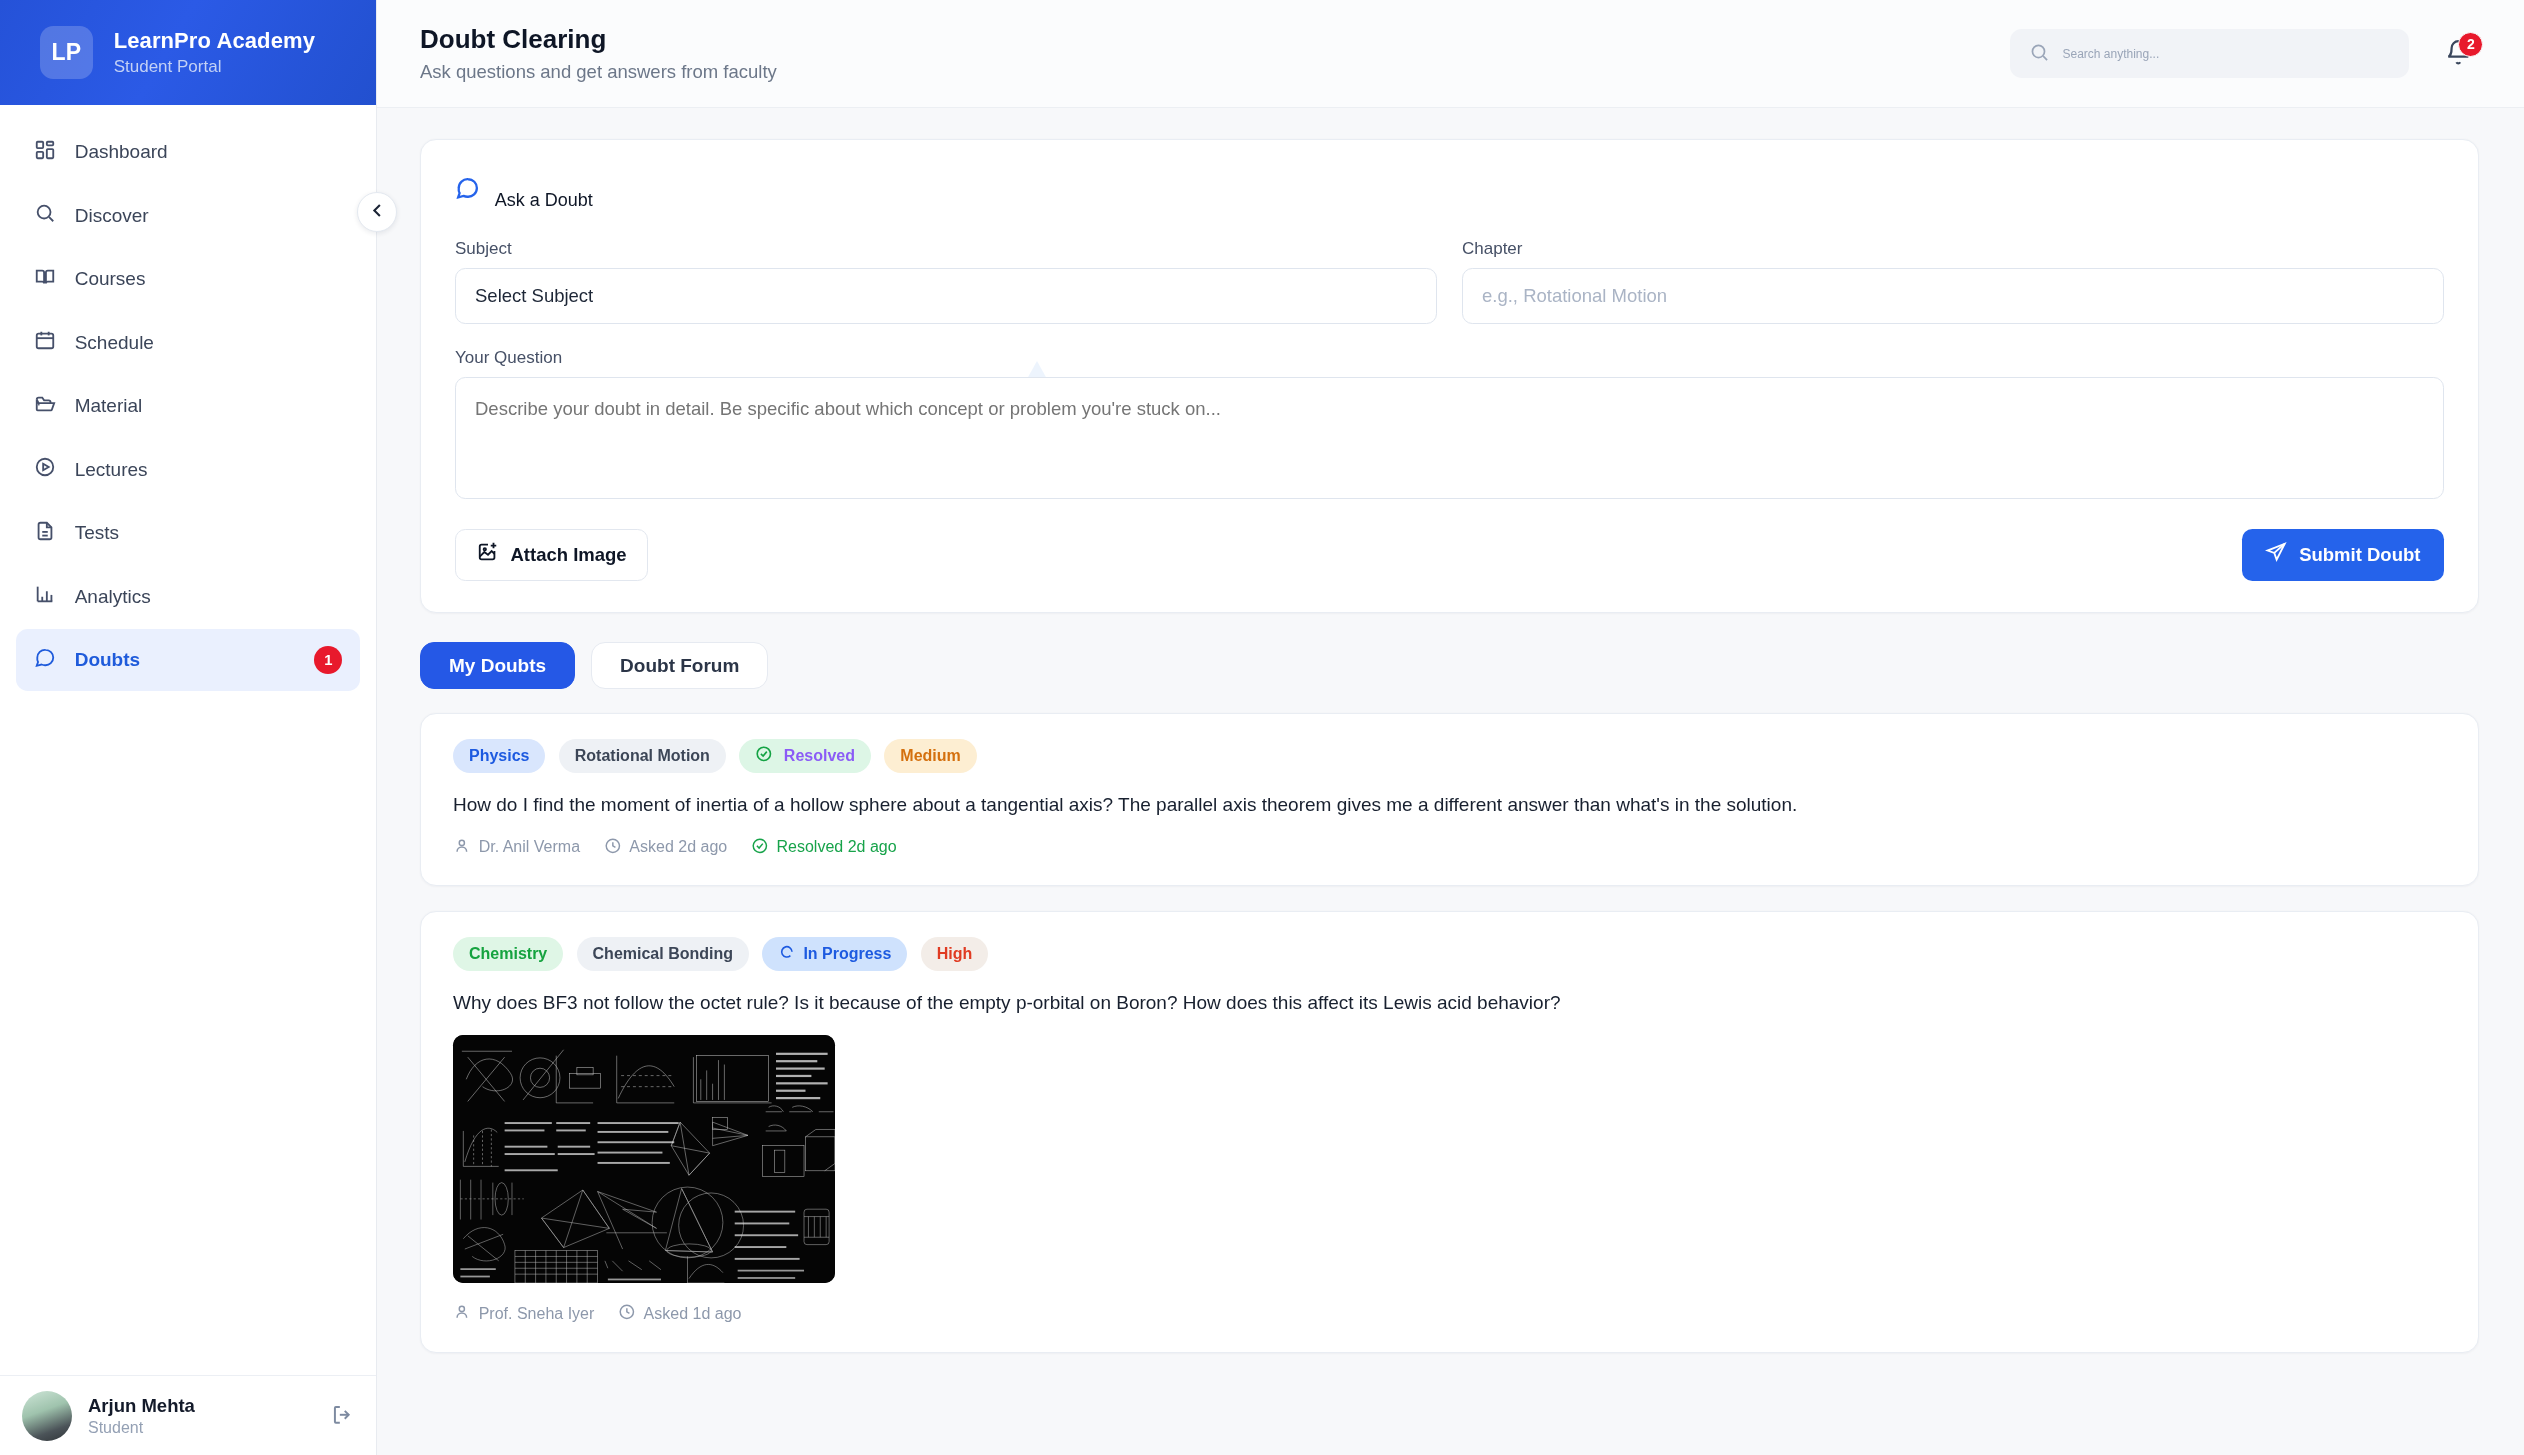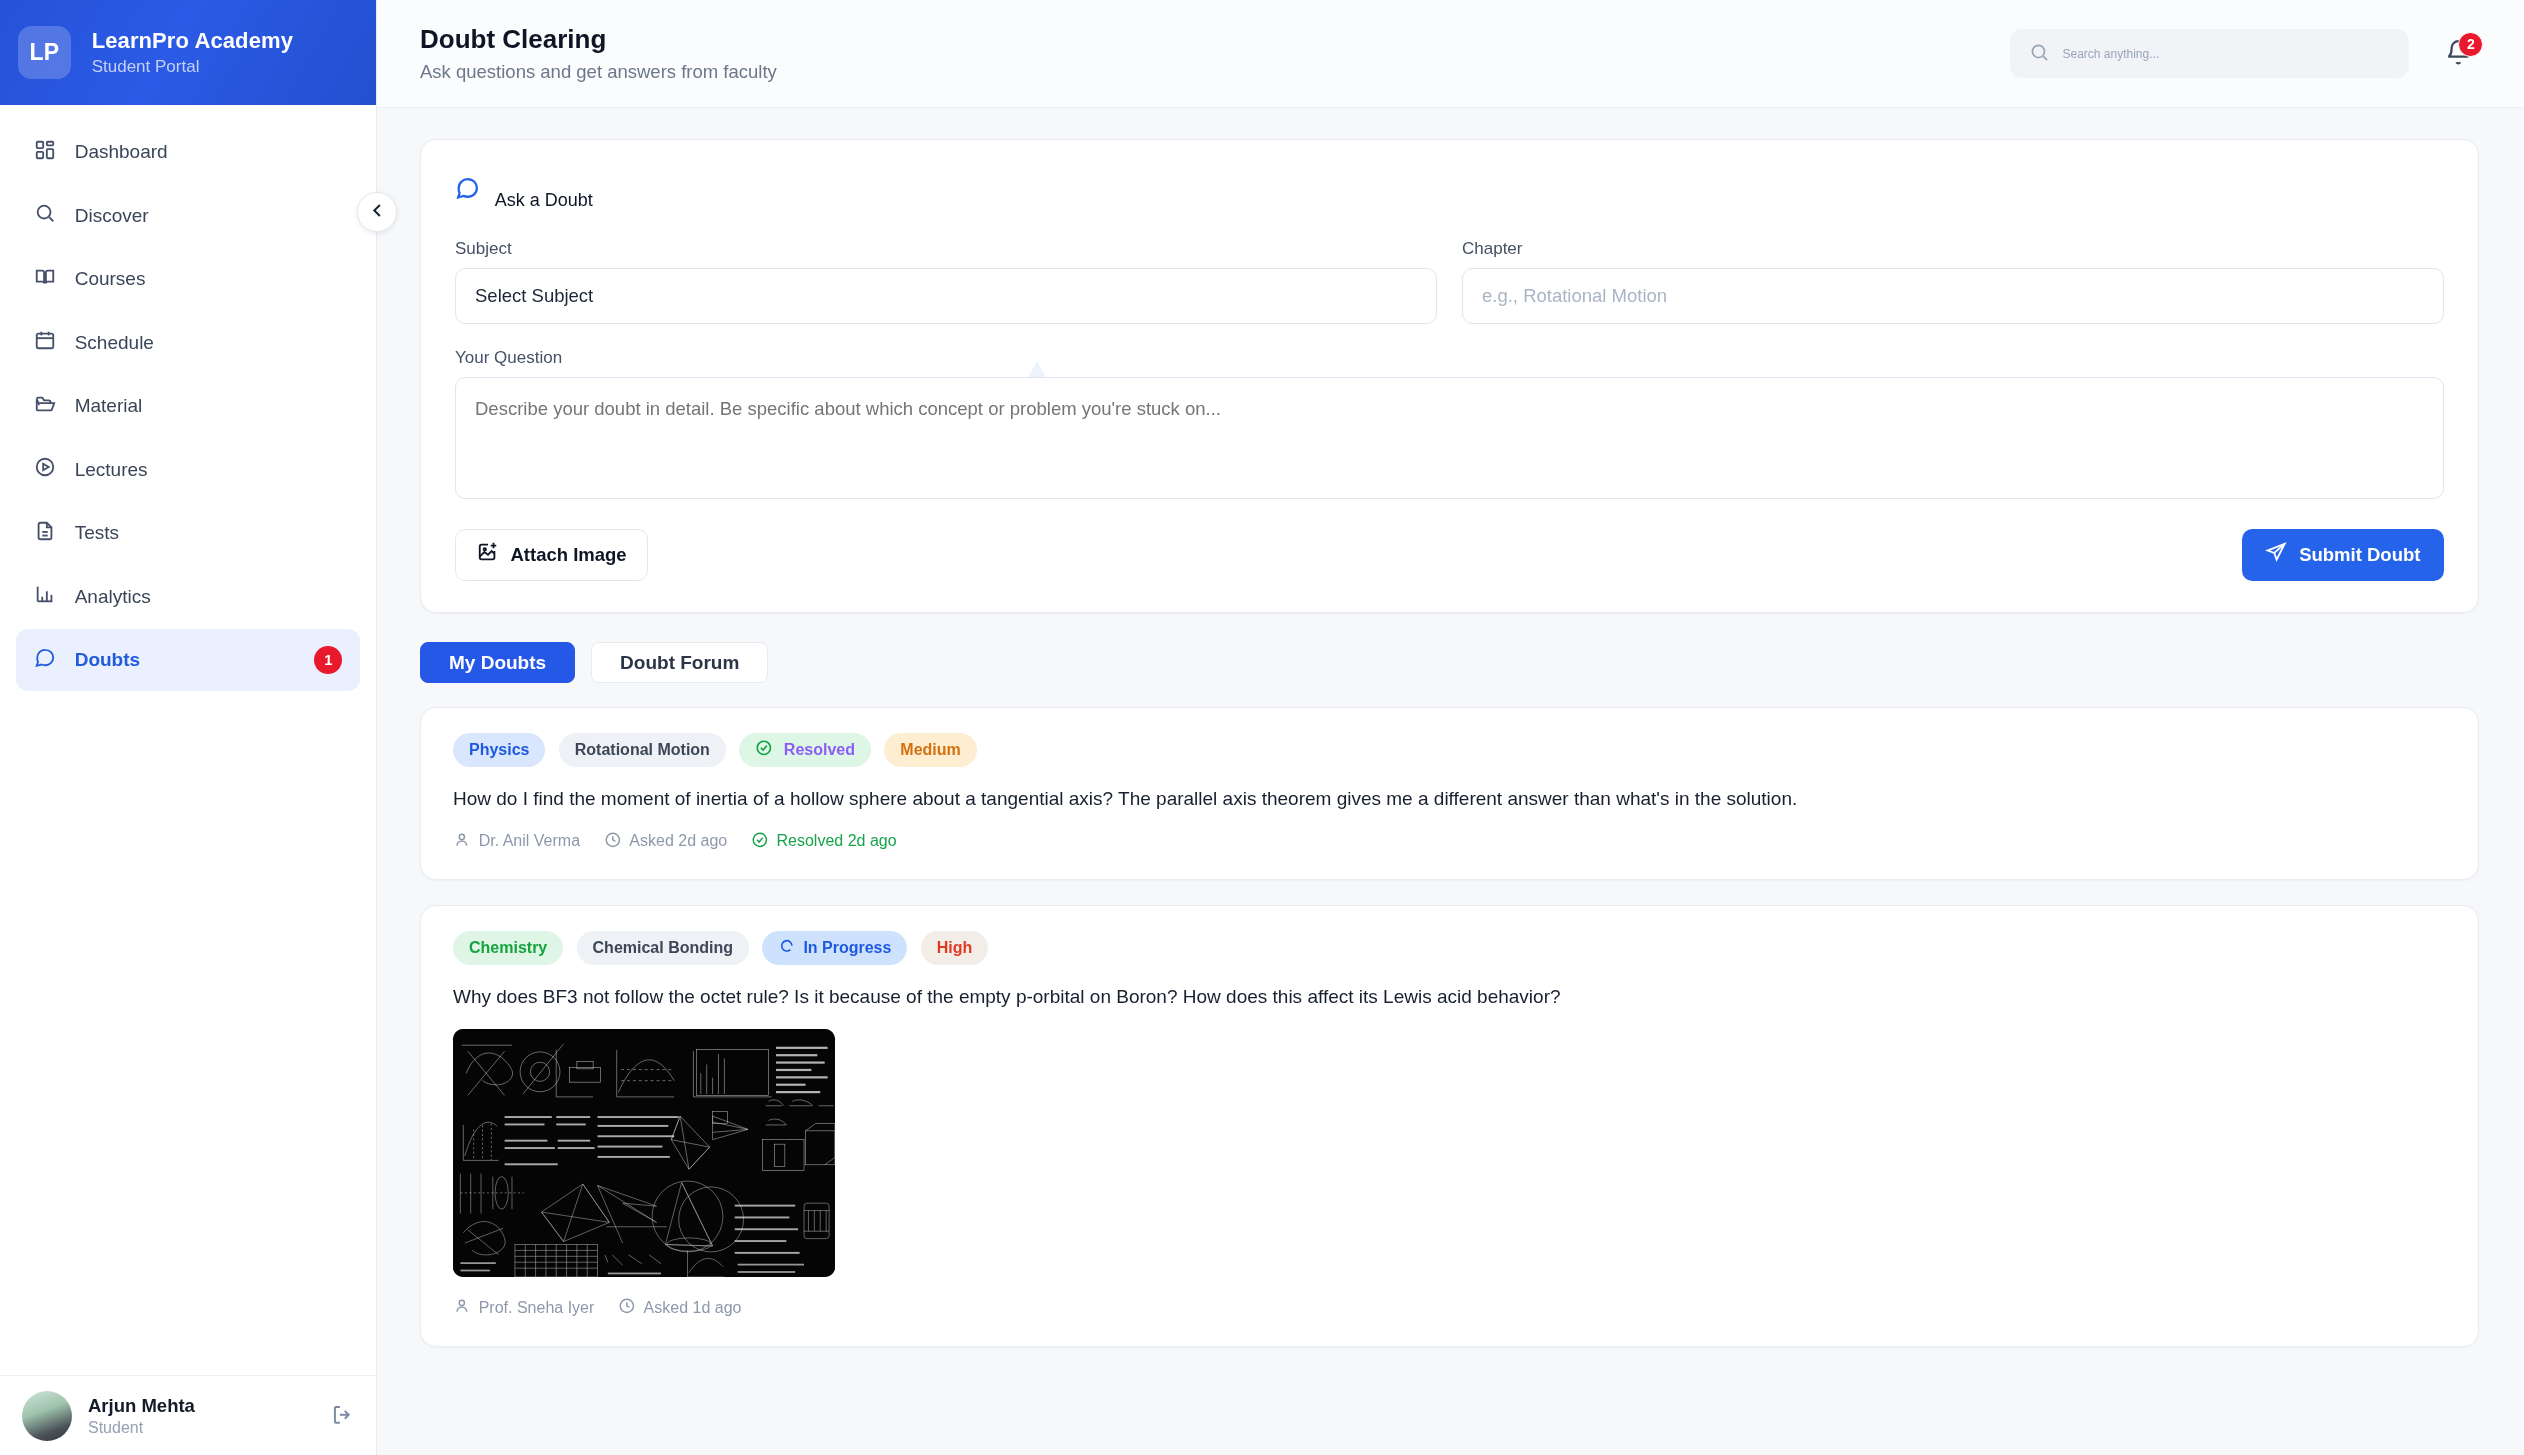--- a/index.html
+++ b/index.html
@@ -16,21 +16,21 @@
     width: 377px; height: 1456px;
     background: #ffffff;
     border-right: 1.5px solid #e8ebf0;
     display: flex; flex-direction: column;
     position: relative; z-index: 5;
   }
   .brand {
     height: 105px;
     background: linear-gradient(120deg, #2552d8 0%, #2b5ae6 45%, #2250cf 100%);
     display: flex; align-items: center; gap: 20.7px;
-    padding: 0 18px;
+    padding: 0 40px;
   }
   .brand-logo {
     width: 53px; height: 53px; border-radius: 13.3px;
     background: rgba(255,255,255,0.20);
     color: #fff; font-size: 23px; font-weight: bold;
     display: flex; align-items: center; justify-content: center;
     letter-spacing: 0.4px;
   }
   .brand-text { display: flex; flex-direction: column; gap: 3px; }
   .brand-title { color: #fff; font-size: 22px; font-weight: bold; letter-spacing: 0.1px; }
@@ -151,21 +151,21 @@
   .btn-attach svg { width: 22px; height: 22px; stroke: #0e1626; fill: none; stroke-width: 2; }
   .btn-submit {
     height: 52px; border-radius: 10.3px; background: #2563eb; border: none;
     display: flex; align-items: center; gap: 11.8px; padding: 0 23.6px;
     font-size: 18.5px; font-weight: bold; color: #fff; cursor: pointer;
   }
   .btn-submit svg { width: 22px; height: 22px; stroke: #fff; fill: none; stroke-width: 2; }
 
   .tabs { display: flex; gap: 16px; margin: 29.5px 0 23.6px 0; }
   .tab {
-    height: 41px; border-radius: 8px; padding: 0 28px;
+    height: 47px; border-radius: 14px; padding: 0 28px;
     display: flex; align-items: center; font-size: 19px; cursor: pointer;
     border: 1.5px solid #e6eaf1; background: #fff; color: #2b3547; font-weight: 600; justify-content: center;
   }
   .tab.active { background: #2558e6; border-color: #2558e6; color: #fff; }
 
   .doubt-card { padding: 25px 32px 26.6px 32px; margin-bottom: 25px; }
   .chips { display: flex; align-items: center; gap: 13.3px; margin-bottom: 19px; flex-wrap: wrap; }
   .chip {
     height: 34px; border-radius: 17px; padding: 0 16px;
     display: flex; align-items: center; gap: 7.4px;

